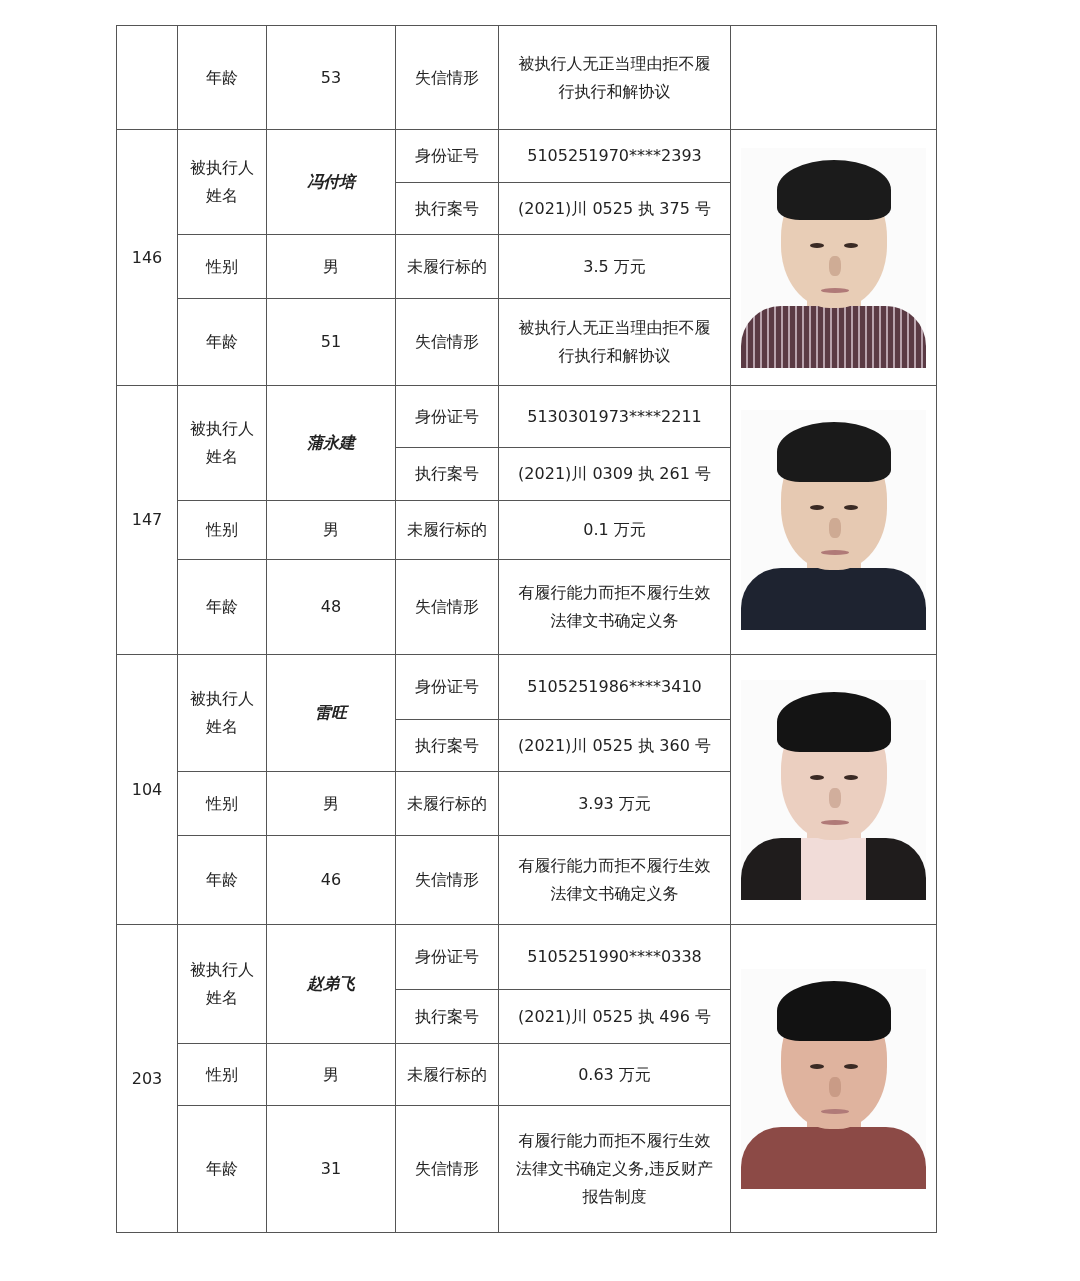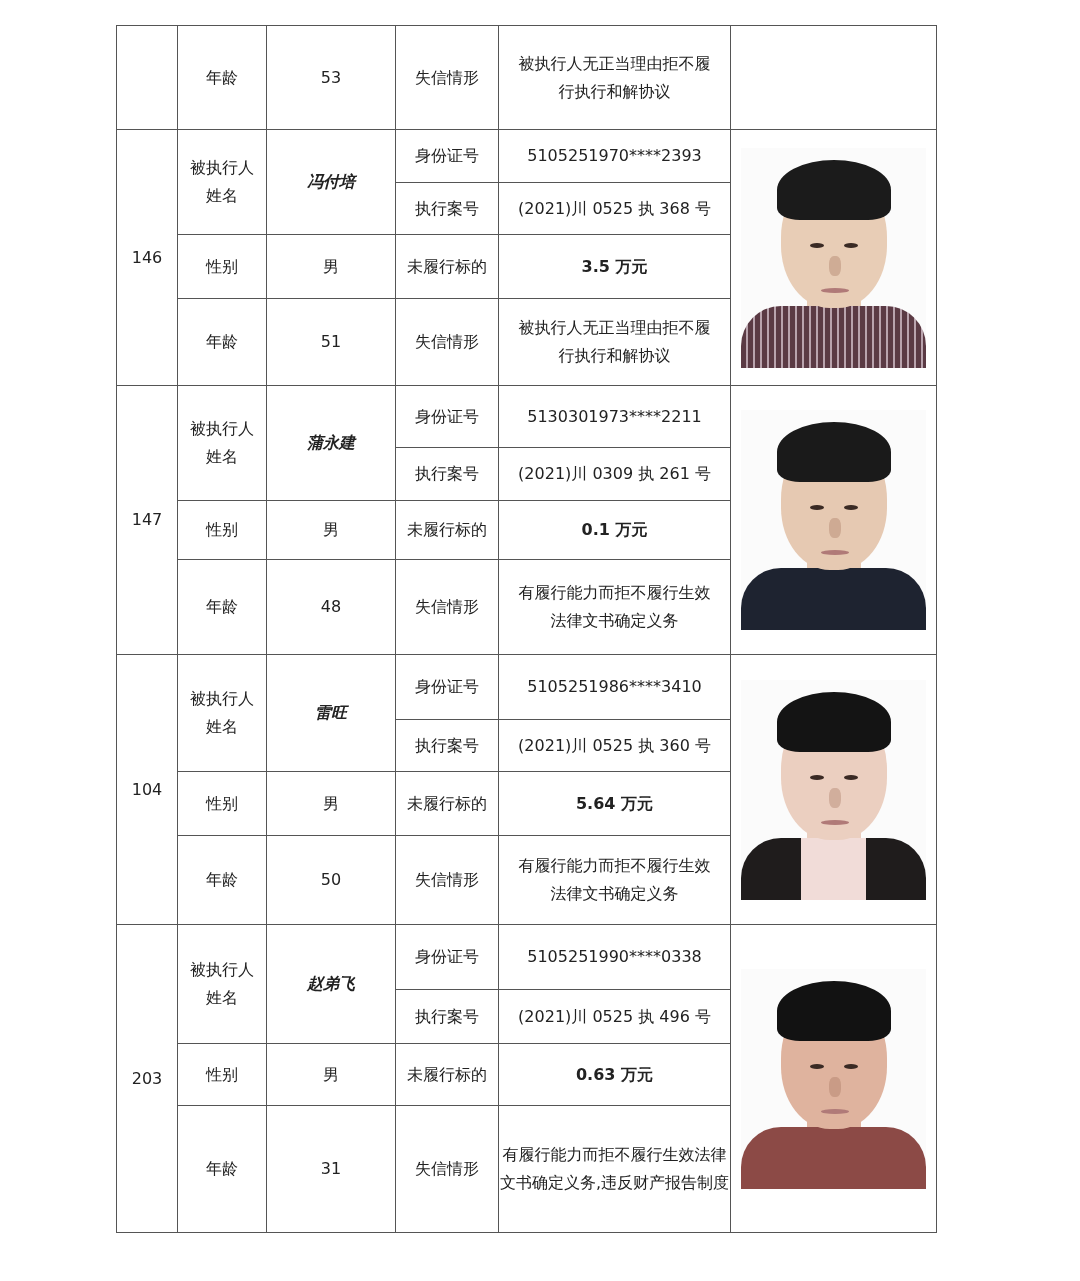--- a/index.html
+++ b/index.html
@@ -4,21 +4,21 @@
 <style>
   html, body { margin: 0; padding: 0; background: #ffffff; }
   body { width: 1080px; height: 1281px; position: relative; overflow: hidden;
          font-family: "DejaVu Sans", "Liberation Sans", sans-serif; color: #222; }
   table.roster { position: absolute; left: 116px; top: 25px; border-collapse: collapse;
                  table-layout: fixed; width: 820px; }
   table.roster td { border: 1.3px solid #555; text-align: center; vertical-align: middle;
                     font-size: 16px; line-height: 28px; padding: 0 4px; overflow: hidden; }
   td.no { font-size: 16px; }
   td.name { font-weight: bold; font-style: italic; }
-  td.amount { font-weight: bold; }
+  td.amount { font-weight: normal; }
   td.photo { padding: 0; }
   .photo-box { position: relative; margin: 0 auto; width: 185px; height: 220px; background: #fff; overflow: hidden; }
   .bg { position: absolute; left: 0; top: 0; right: 0; bottom: 0; background: #fbfbfb; }
   .body-shirt { position: absolute; left: 0; right: 0; bottom: 0; height: 62px; border-radius: 40px 40px 0 0; }
   .neck { position: absolute; left: 66px; width: 54px; bottom: 40px; height: 50px; border-radius: 10px; }
   .face { position: absolute; left: 40px; top: 24px; width: 106px; height: 136px; border-radius: 48% 48% 46% 46%; }
   .hair { position: absolute; left: 36px; top: 12px; width: 114px; height: 60px; border-radius: 50% 50% 20% 20%; background: #1c1c1c; }
   .eye { position: absolute; width: 14px; height: 5px; border-radius: 50%; background: #3a2a24; top: 95px; }
   .eye.l { left: 69px; } .eye.r { left: 103px; }
   .mouth { position: absolute; left: 80px; width: 28px; height: 5px; border-radius: 50%; background: #b07a78; top: 140px; }
@@ -63,21 +63,21 @@
             <div class="hair" style="background:#1b1b1b"></div>
             <div class="eye l"></div>
             <div class="eye r"></div>
             <div class="nose"></div>
             <div class="mouth"></div>
           </div>
         </td>
   </tr>
   <tr class="r2" style="height: 52px;">
     <td>执行案号</td>
-    <td>(2021)川 0525 执 368 号</td>
+    <td>(2021)川 0525 执 375 号</td>
   </tr>
   <tr class="r3" style="height: 64px;">
     <td>性别</td>
     <td>男</td>
     <td>未履行标的</td>
     <td class="amount">3.5 万元</td>
   </tr>
   <tr class="r4" style="height: 87px;">
     <td>年龄</td>
     <td>51</td>
@@ -144,25 +144,25 @@
         </td>
   </tr>
   <tr class="r2" style="height: 52px;">
     <td>执行案号</td>
     <td>(2021)川 0525 执 360 号</td>
   </tr>
   <tr class="r3" style="height: 64px;">
     <td>性别</td>
     <td>男</td>
     <td>未履行标的</td>
-    <td class="amount">5.64 万元</td>
+    <td class="amount">3.93 万元</td>
   </tr>
   <tr class="r4" style="height: 89px;">
     <td>年龄</td>
-    <td>50</td>
+    <td>46</td>
     <td>失信情形</td>
     <td style="padding:0 14px">有履行能力而拒不履行生效法律文书确定义务</td>
   </tr>
 
   <tr class="r1" style="height: 65px;">
     <td class="no" rowspan="4">203</td>
     <td rowspan="2"><span>被执行人</span><br><span>姓名</span></td>
     <td class="name" rowspan="2">赵弟飞</td>
     <td>身份证号</td>
     <td>5105251990****0338</td>
@@ -187,16 +187,16 @@
   <tr class="r3" style="height: 62px;">
     <td>性别</td>
     <td>男</td>
     <td>未履行标的</td>
     <td class="amount">0.63 万元</td>
   </tr>
   <tr class="r4" style="height: 127px;">
     <td>年龄</td>
     <td>31</td>
     <td>失信情形</td>
-    <td style="padding:0 0">有履行能力而拒不履行生效法律文书确定义务,违反财产报告制度</td>
+    <td style="padding:0 14px">有履行能力而拒不履行生效法律文书确定义务,违反财产报告制度</td>
   </tr>
 </tbody>
 </table>
 
 </body></html>

